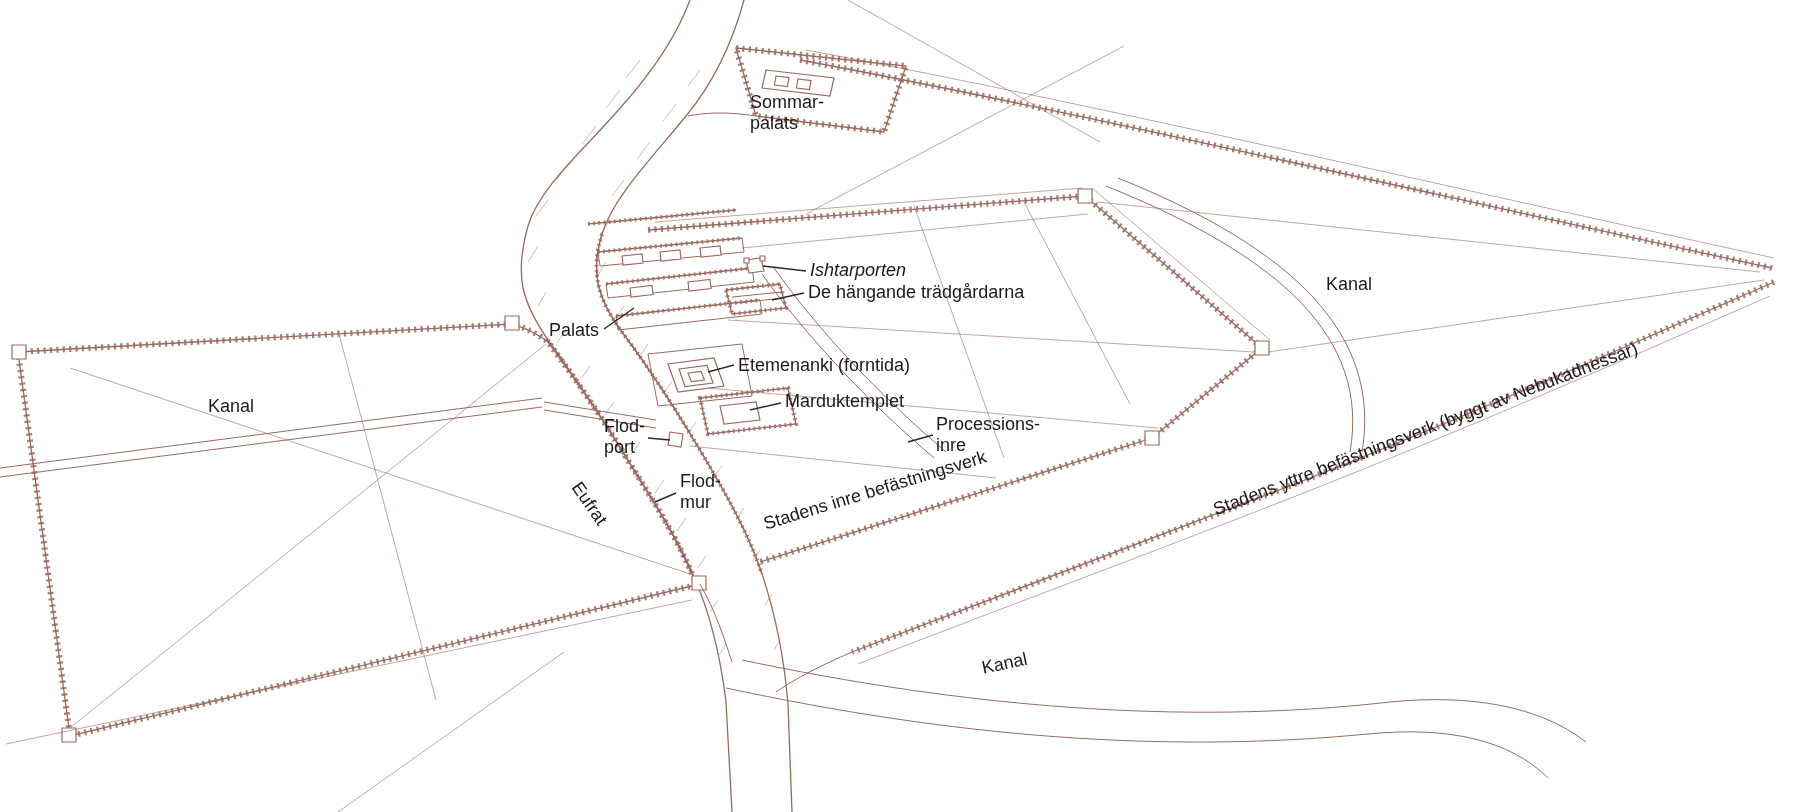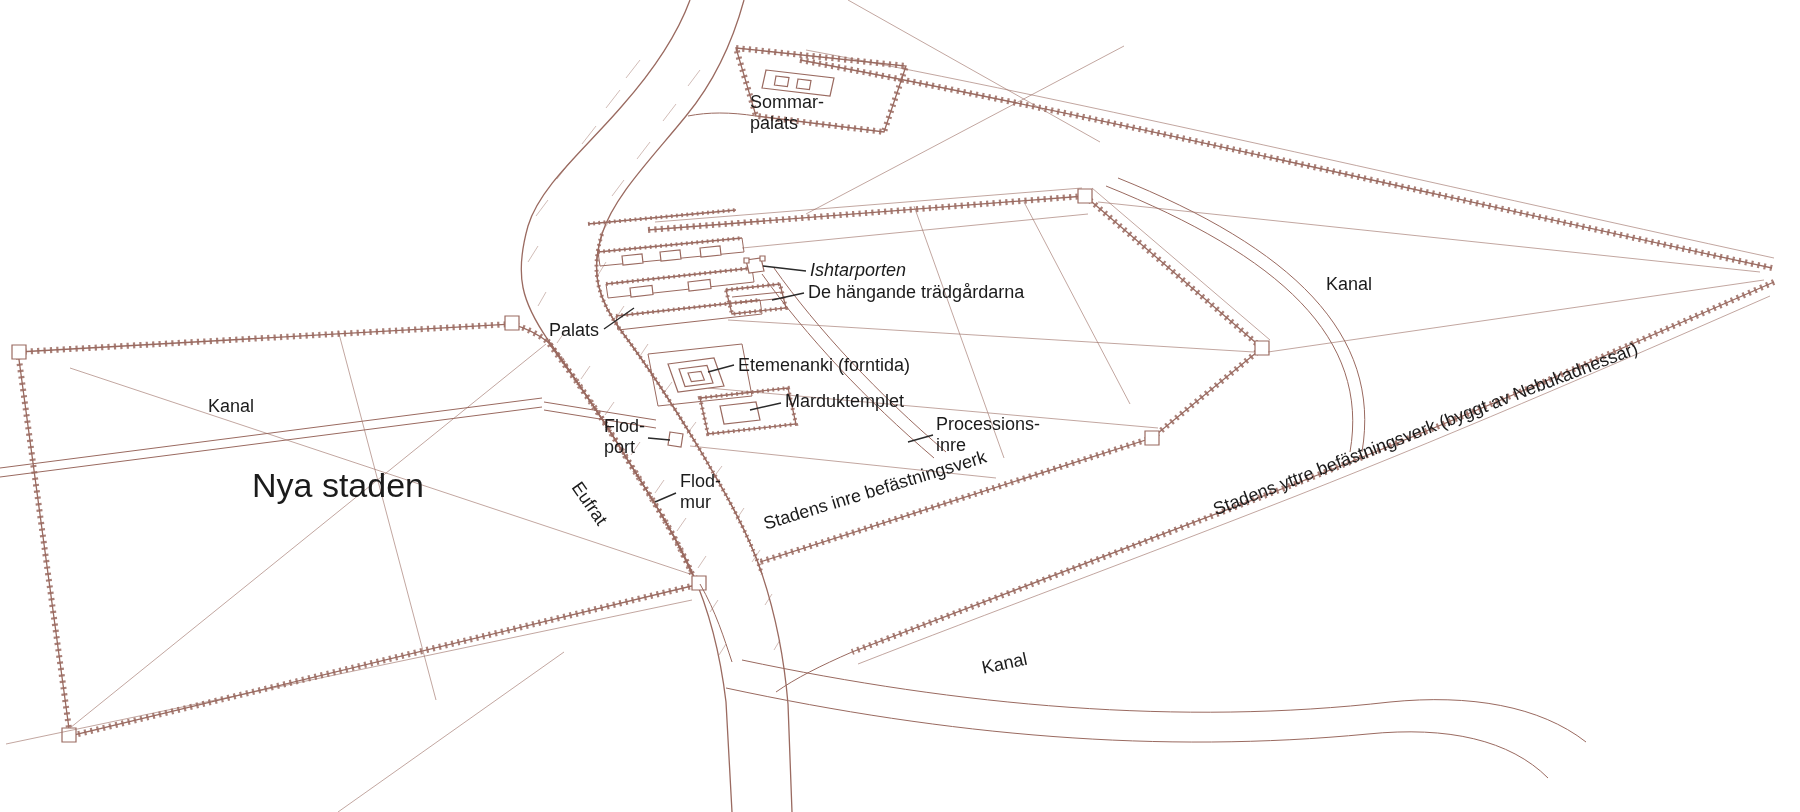--- a/index.html
+++ b/index.html
@@ -196,21 +196,20 @@
   <div class="lbl" style="left:208px;top:396px;">Kanal</div>
 
   <div class="lbl" style="left:785px;top:391px;">Marduktemplet</div>
 
   <div class="lbl" style="left:936px;top:414px;">Processions-
 inre</div>
 
   <div class="lbl" style="left:604px;top:416px;">Flod-
 port</div>
 
-  <div class="big" style="left:252px;top:466px;">Nya staden</div>
 
   <div class="lbl" style="left:680px;top:471px;">Flod-
 mur</div>
 
   <div class="lbl r55" style="left:584px;top:478px;">Eufrat</div>
 
   <div class="lbl rm17" style="left:764px;top:514px;white-space:nowrap;">Stadens inre befästningsverk</div>
 
   <div class="lbl rm21" style="left:1214px;top:500px;white-space:nowrap;">Stadens yttre befästningsverk (byggt av Nebukadnessar)</div>
 

